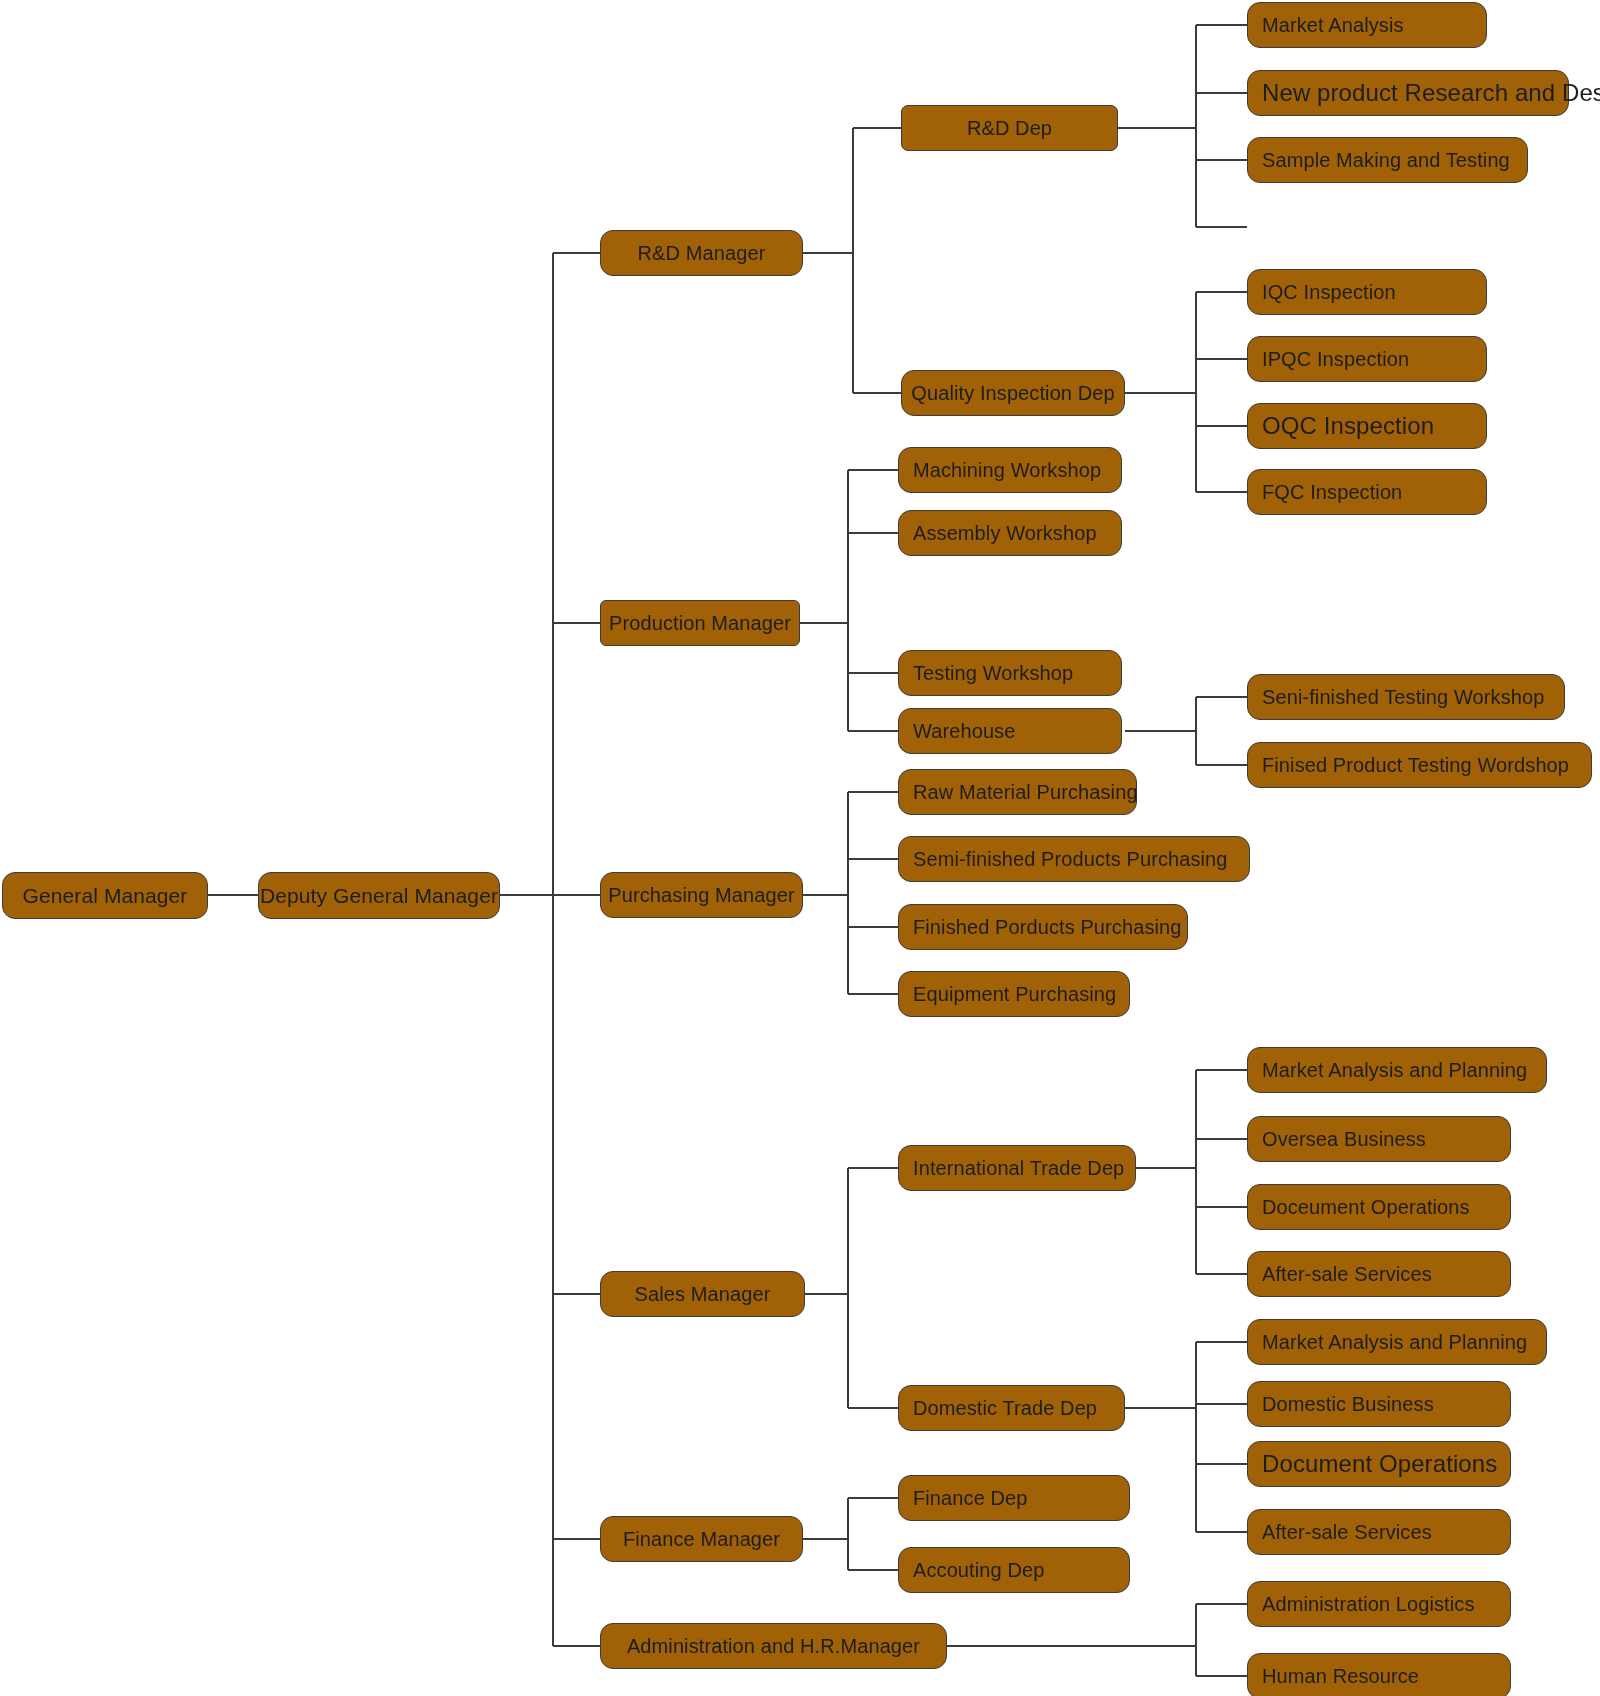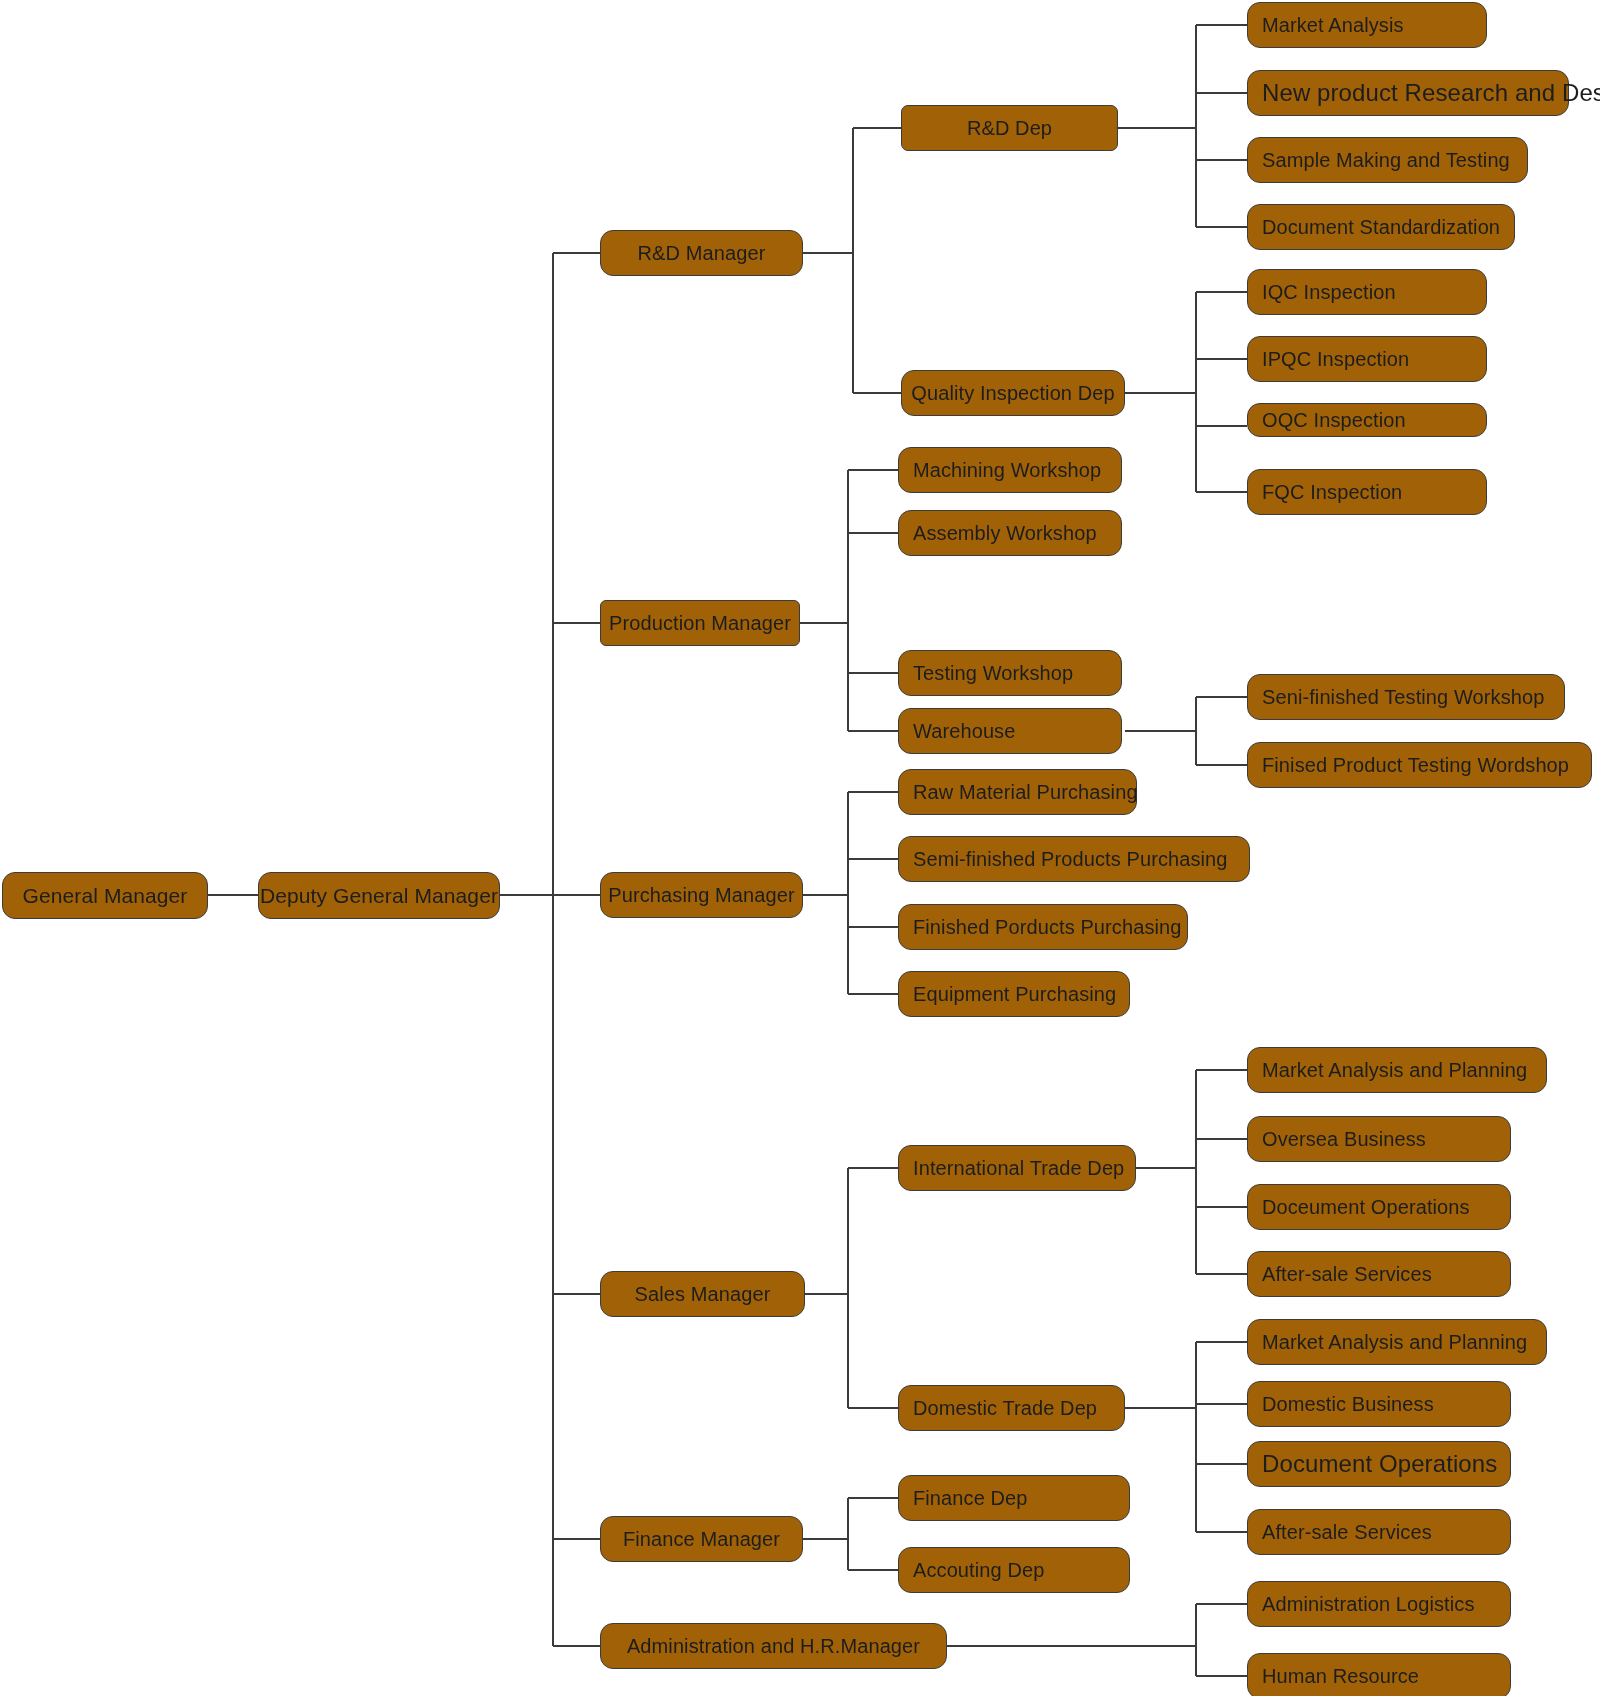--- a/index.html
+++ b/index.html
@@ -225,33 +225,30 @@
   </div>
 
   <div class="node lead" style="left:1247px; top:70px; width:322px; height:46px; font-size:24px;">
     <span>New product Research and Design</span>
   </div>
 
   <div class="node lead" style="left:1247px; top:137px; width:281px; height:46px; font-size:20px;">
     <span>Sample Making and Testing</span>
   </div>
 
-  <div class="node lead" style="left:1247px; top:204px; width:268px; height:46px; font-size:20px;">
-    <span>Document Standardization</span>
-  </div>
 
   <div class="node lead" style="left:1247px; top:269px; width:240px; height:46px; font-size:20px;">
     <span>IQC Inspection</span>
   </div>
 
   <div class="node lead" style="left:1247px; top:336px; width:240px; height:46px; font-size:20px;">
     <span>IPQC Inspection</span>
   </div>
 
-  <div class="node lead" style="left:1247px; top:403px; width:240px; height:34px; font-size:20px;">
+  <div class="node lead" style="left:1247px; top:403px; width:240px; height:46px; font-size:24px;">
     <span>OQC Inspection</span>
   </div>
 
   <div class="node lead" style="left:1247px; top:469px; width:240px; height:46px; font-size:20px;">
     <span>FQC Inspection</span>
   </div>
 
   <div class="node lead" style="left:1247px; top:674px; width:318px; height:46px; font-size:20px;">
     <span>Seni-finished Testing Workshop</span>
   </div>

